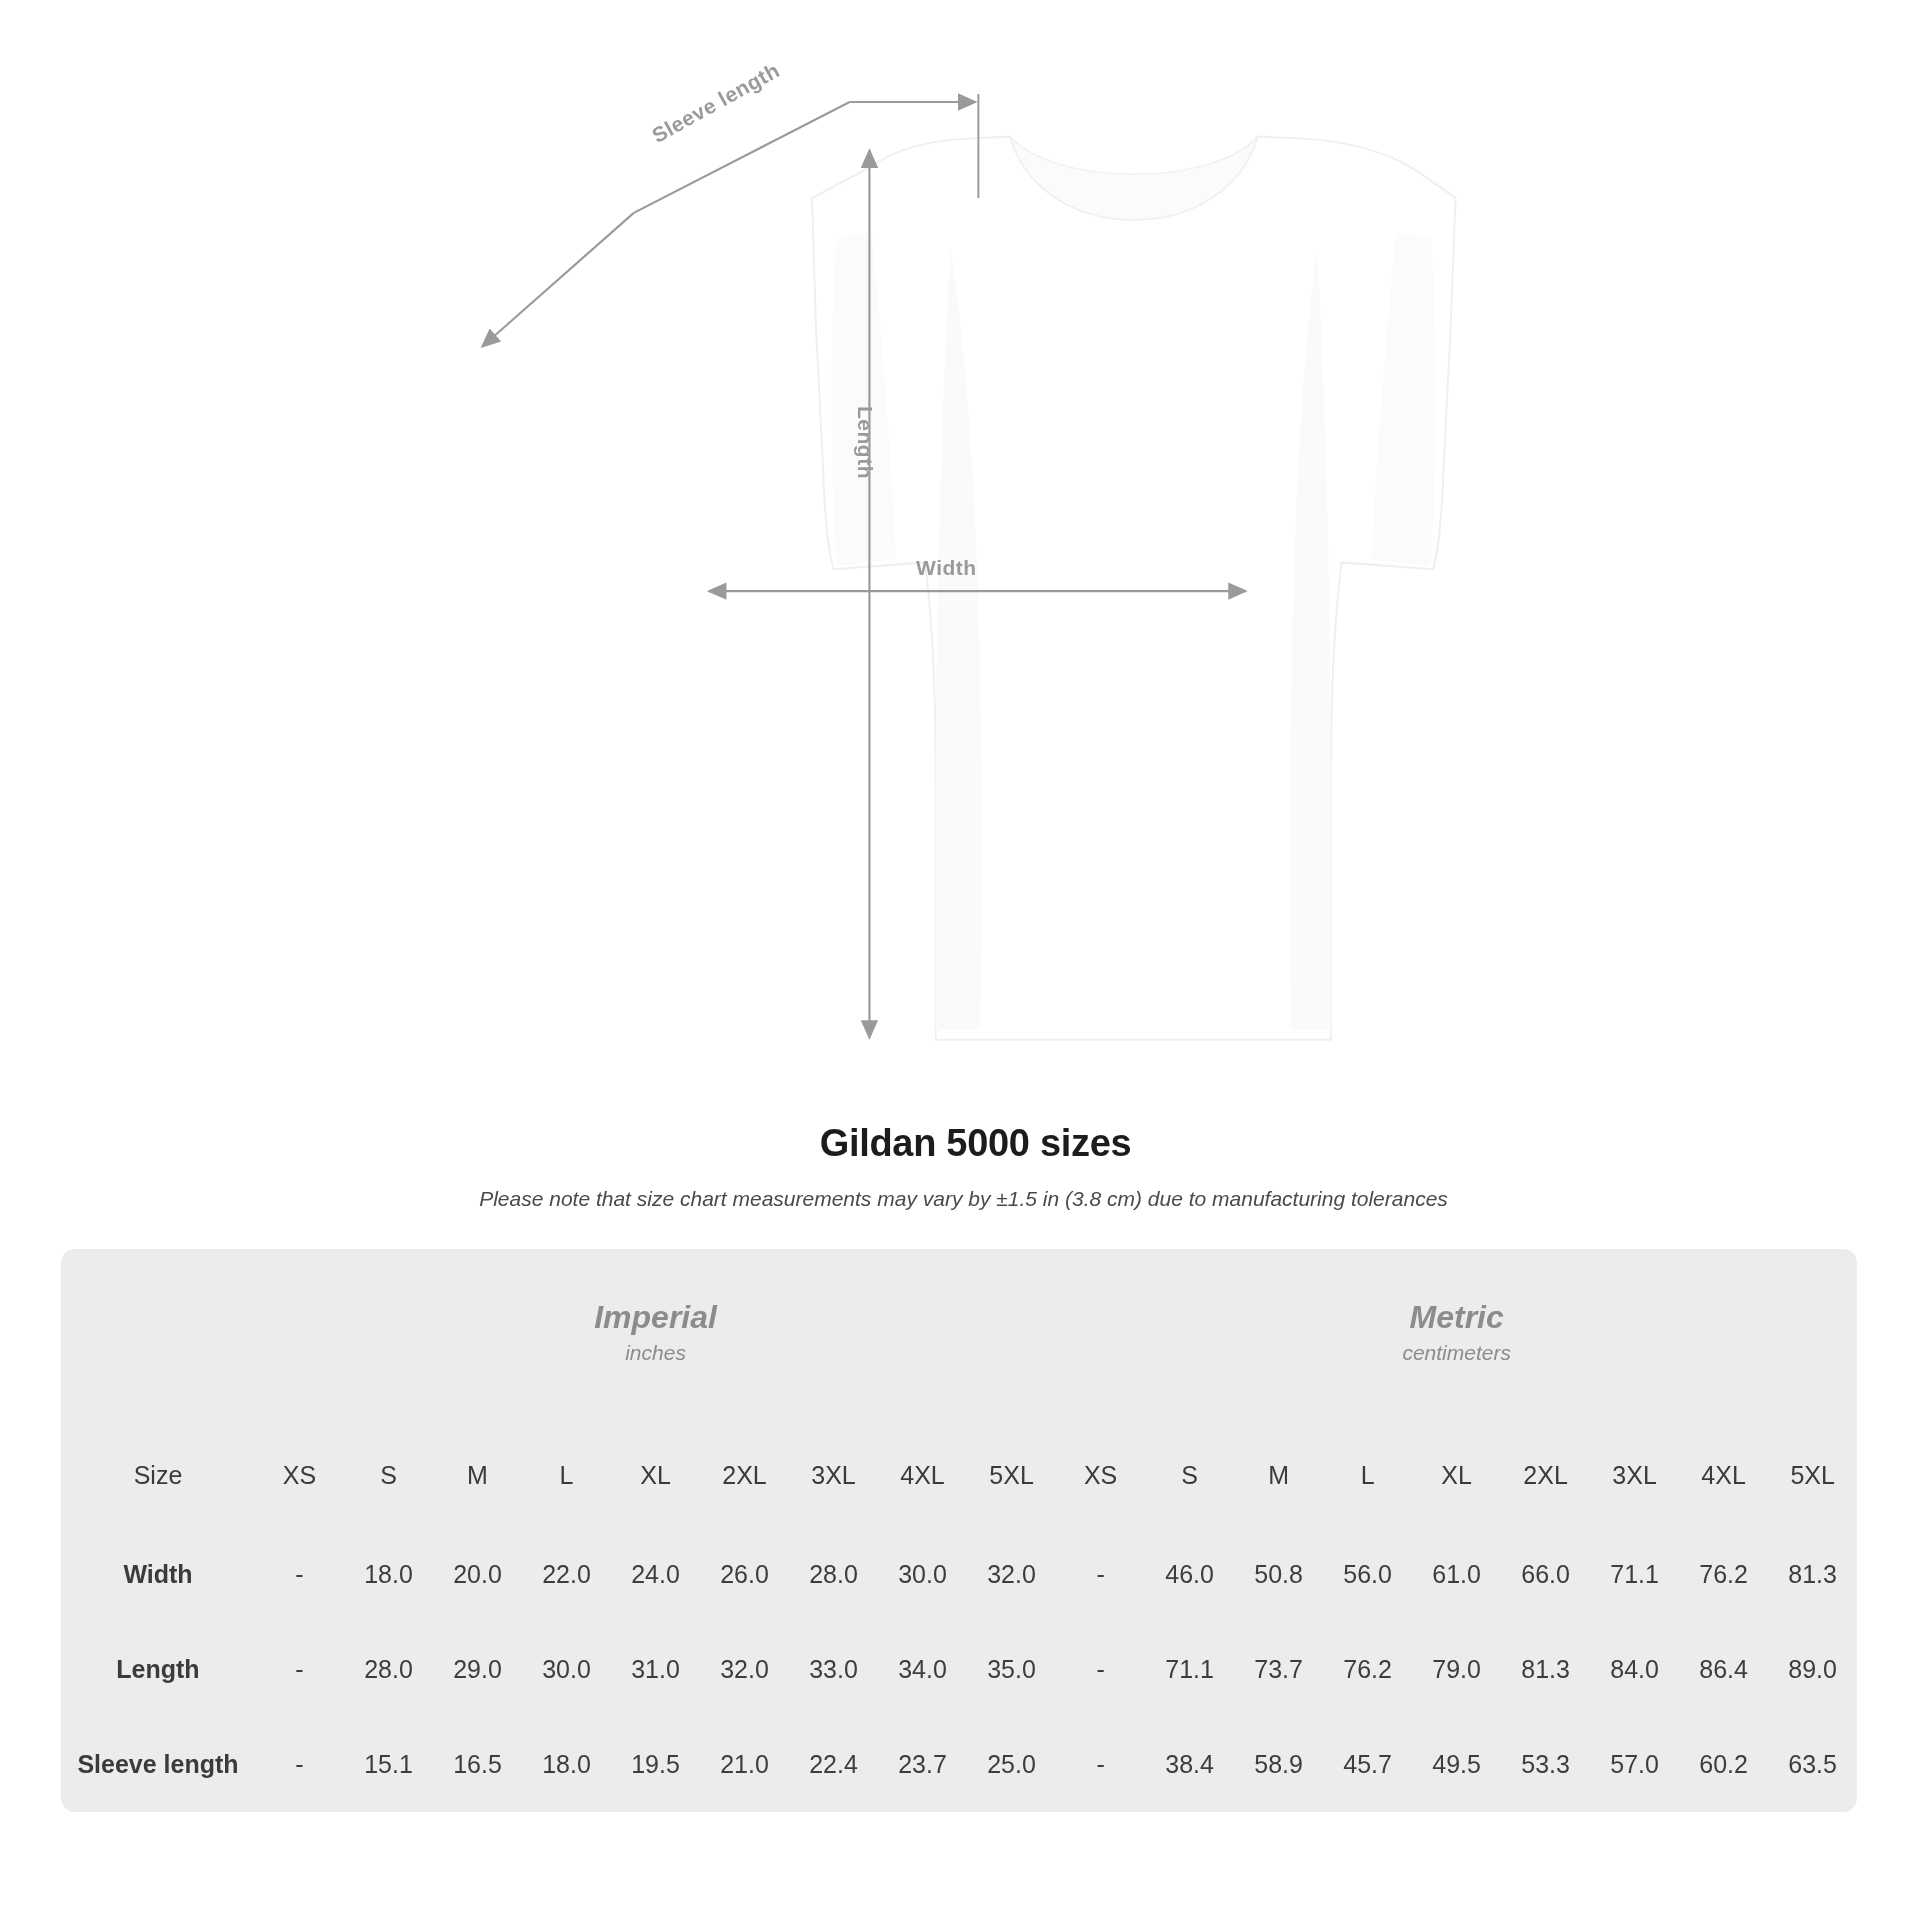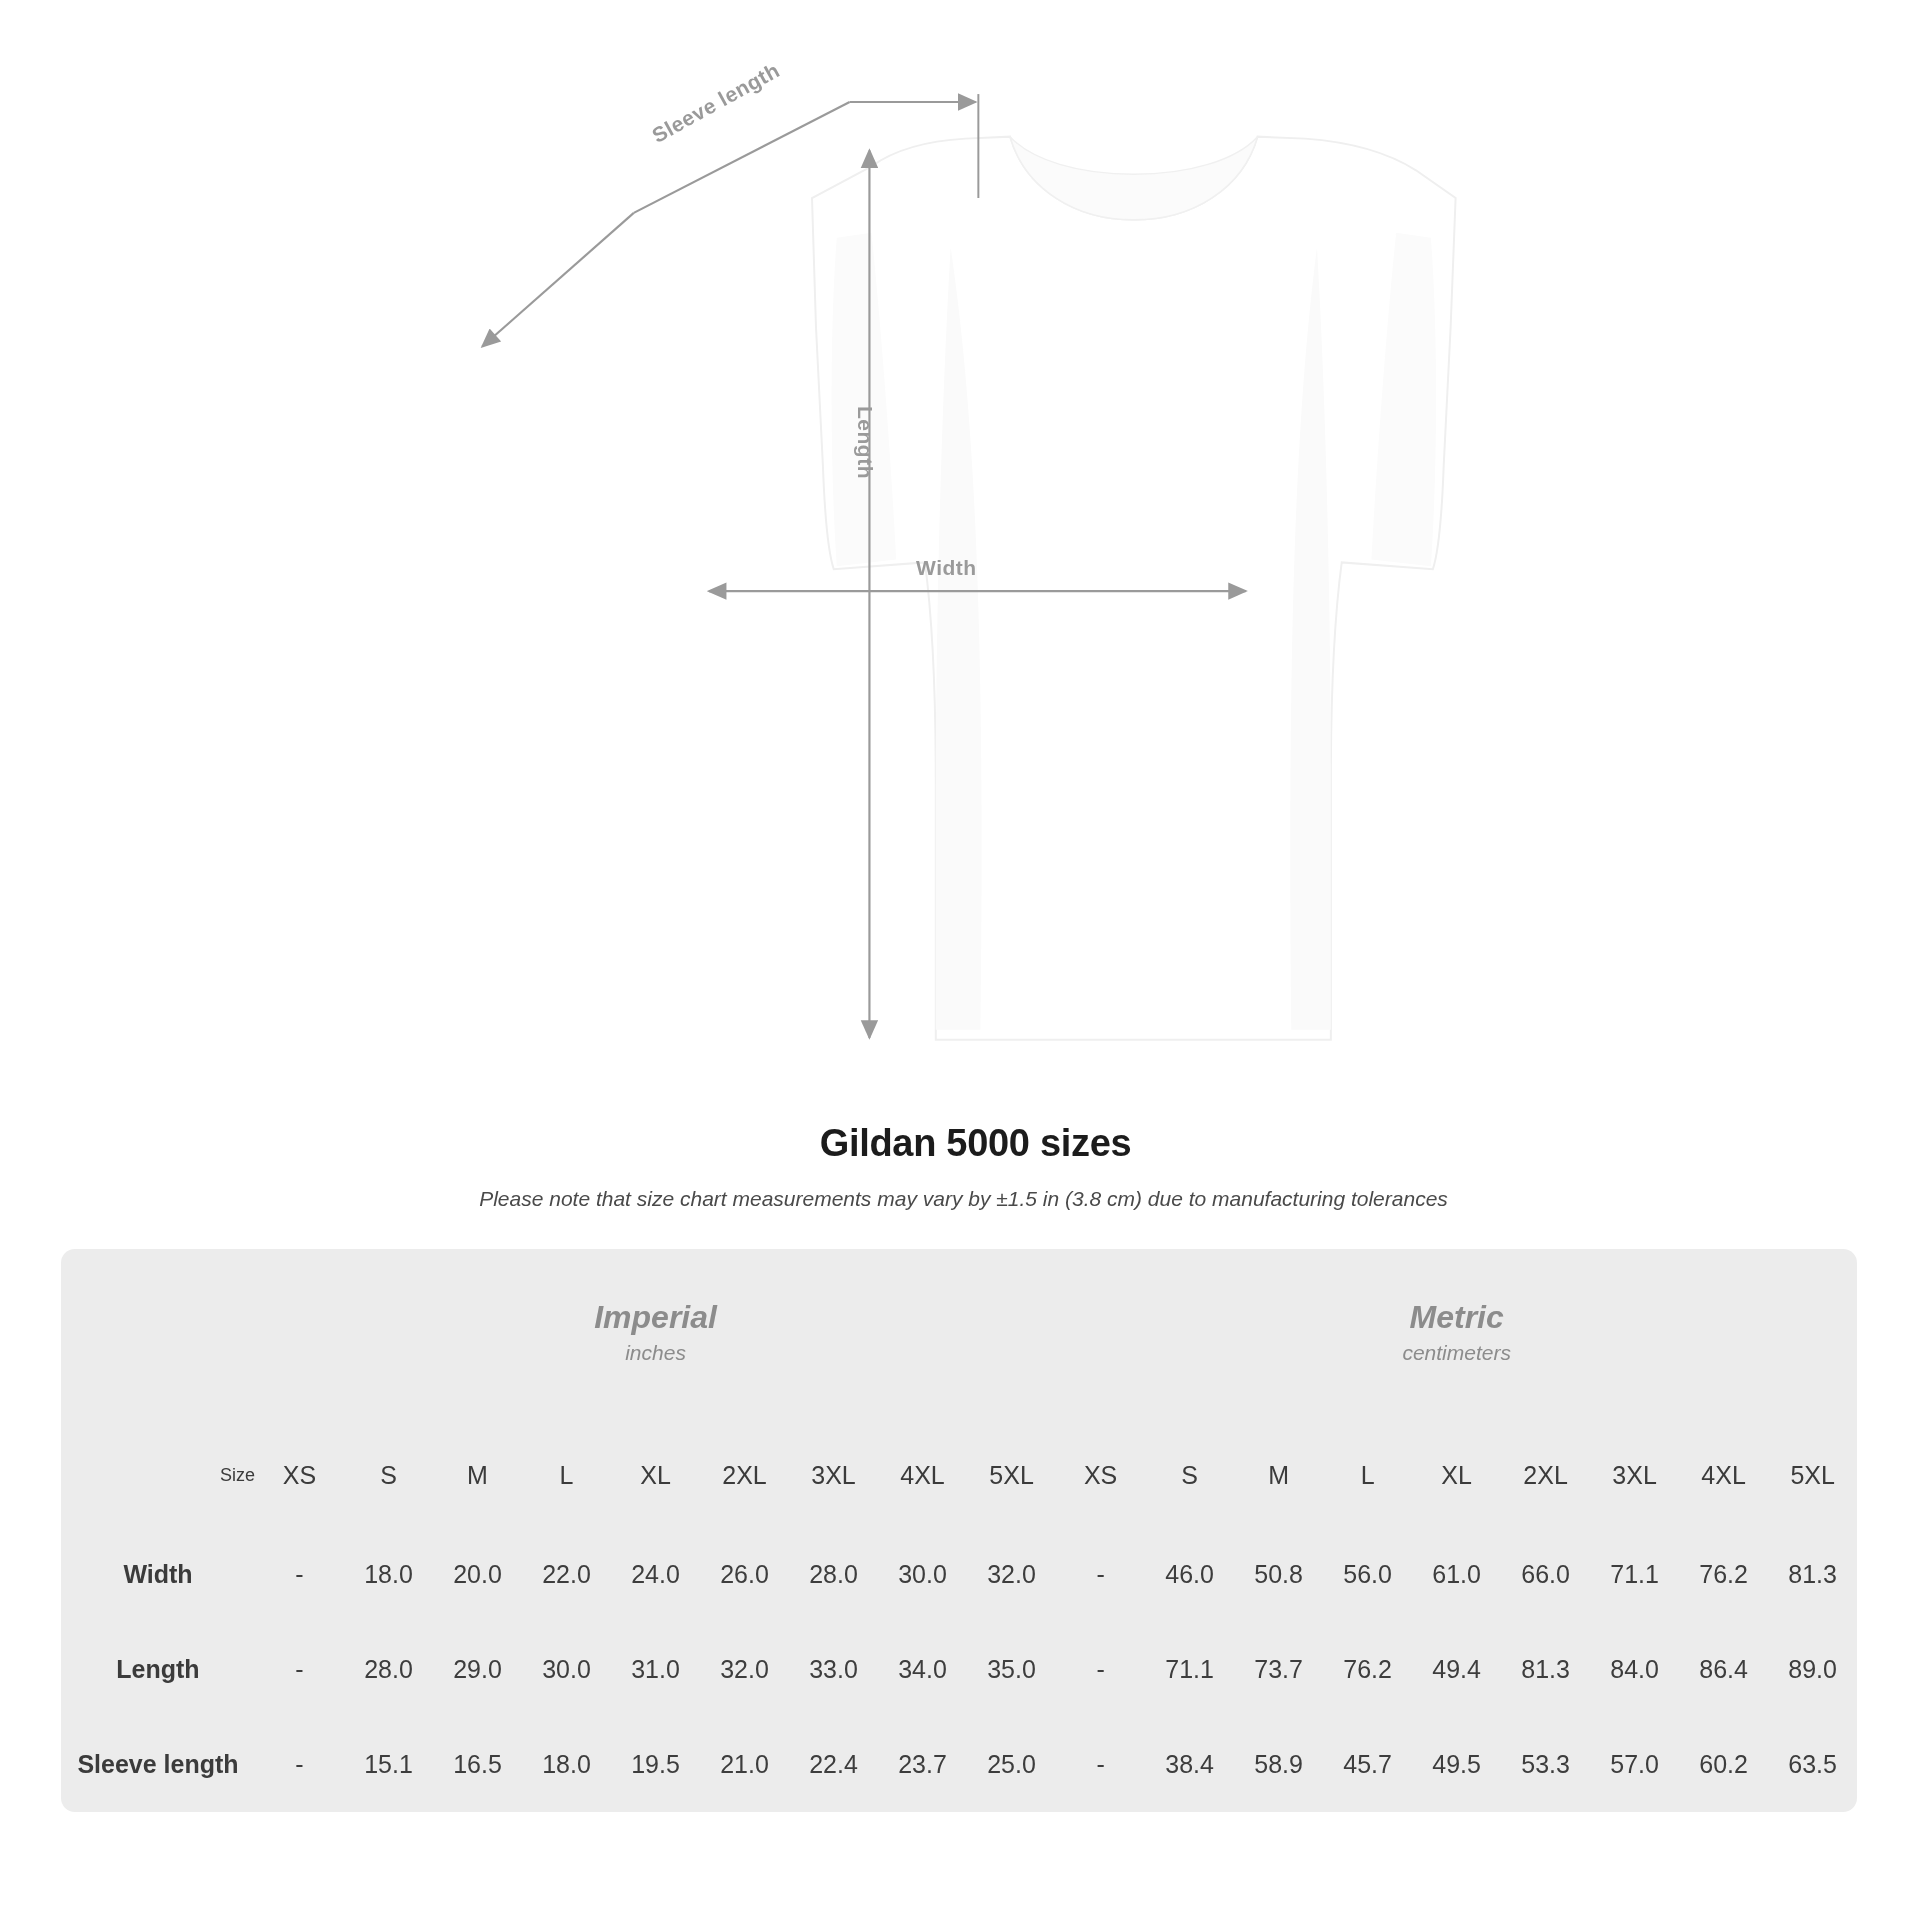--- a/index.html
+++ b/index.html
@@ -119,22 +119,21 @@
     line-height: 1.5;
   }
   .hdr-row td {
     height: 103px;
     font-size: 25px;
     font-weight: bold;
     color: #3b3b3b;
     border-top: 4px solid #ffffff;
   }
   .hdr-row td.size-hdr {
-    font-size: 18px;
-    text-align: right;
+    font-size: 25px;
   }
   .data-row td {
     height: 95px;
     font-size: 25px;
     color: #3d3d3d;
     border-top: 4px solid #ffffff;
   }
   .data-row td.row-label {
     font-weight: bold;
     color: #3b3b3b;
@@ -306,21 +305,21 @@
         <td class="col-sep">30.0</td>
         <td class="col-sep">31.0</td>
         <td class="col-sep">32.0</td>
         <td class="col-sep">33.0</td>
         <td class="col-sep">34.0</td>
         <td class="col-sep">35.0</td>
         <td class="col-sep">-</td>
         <td class="col-sep">71.1</td>
         <td class="col-sep">73.7</td>
         <td class="col-sep">76.2</td>
-        <td class="col-sep">49.4</td>
+        <td class="col-sep">79.0</td>
         <td class="col-sep">81.3</td>
         <td class="col-sep">84.0</td>
         <td class="col-sep">86.4</td>
         <td class="col-sep">89.0</td>
       </tr>
 
       <tr class="data-row">
         <td class="row-label">Sleeve length</td>
         <td class="col-sep">-</td>
         <td class="col-sep">15.1</td>

